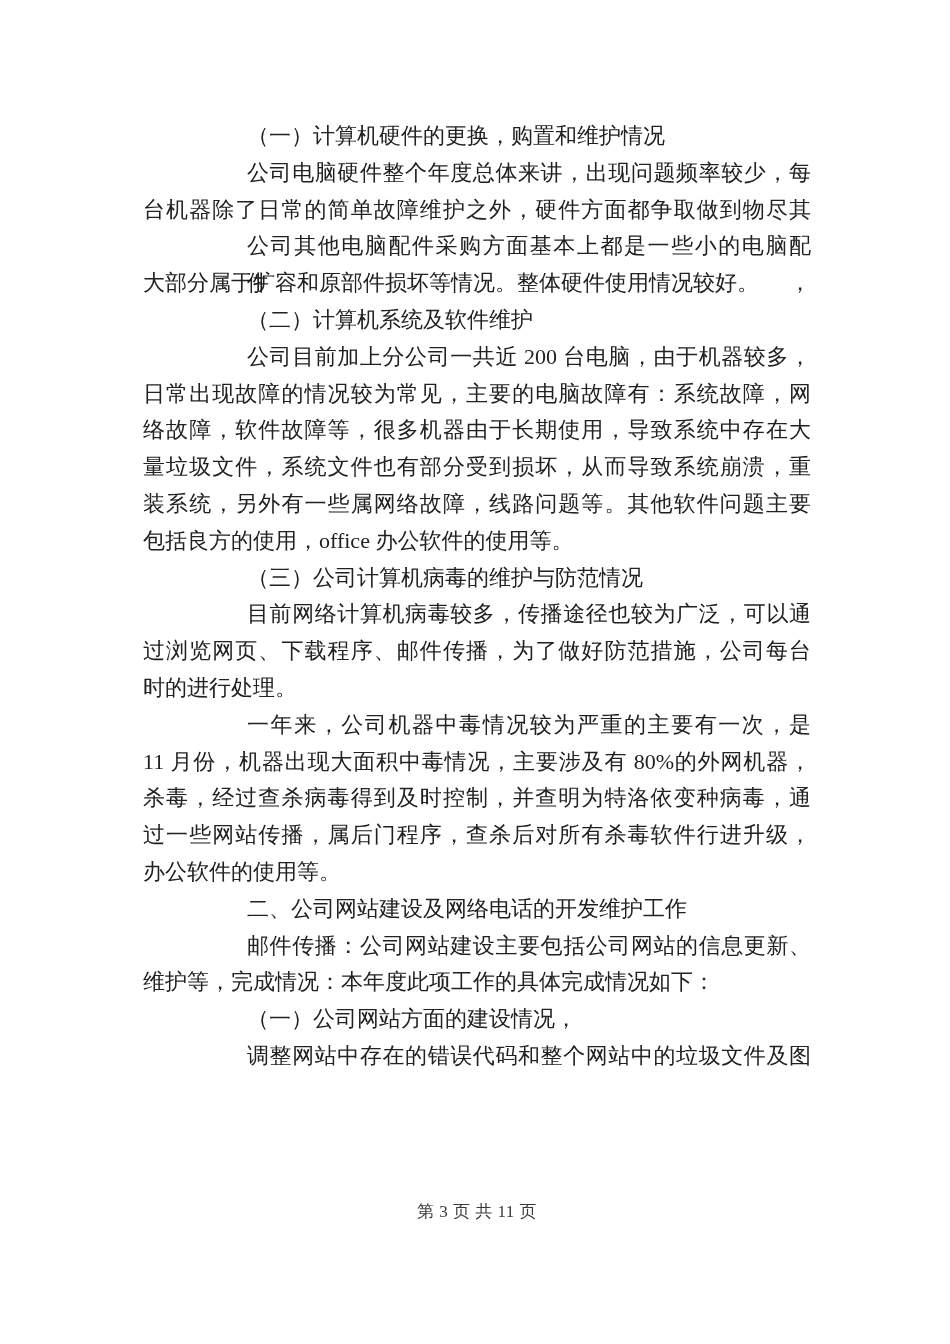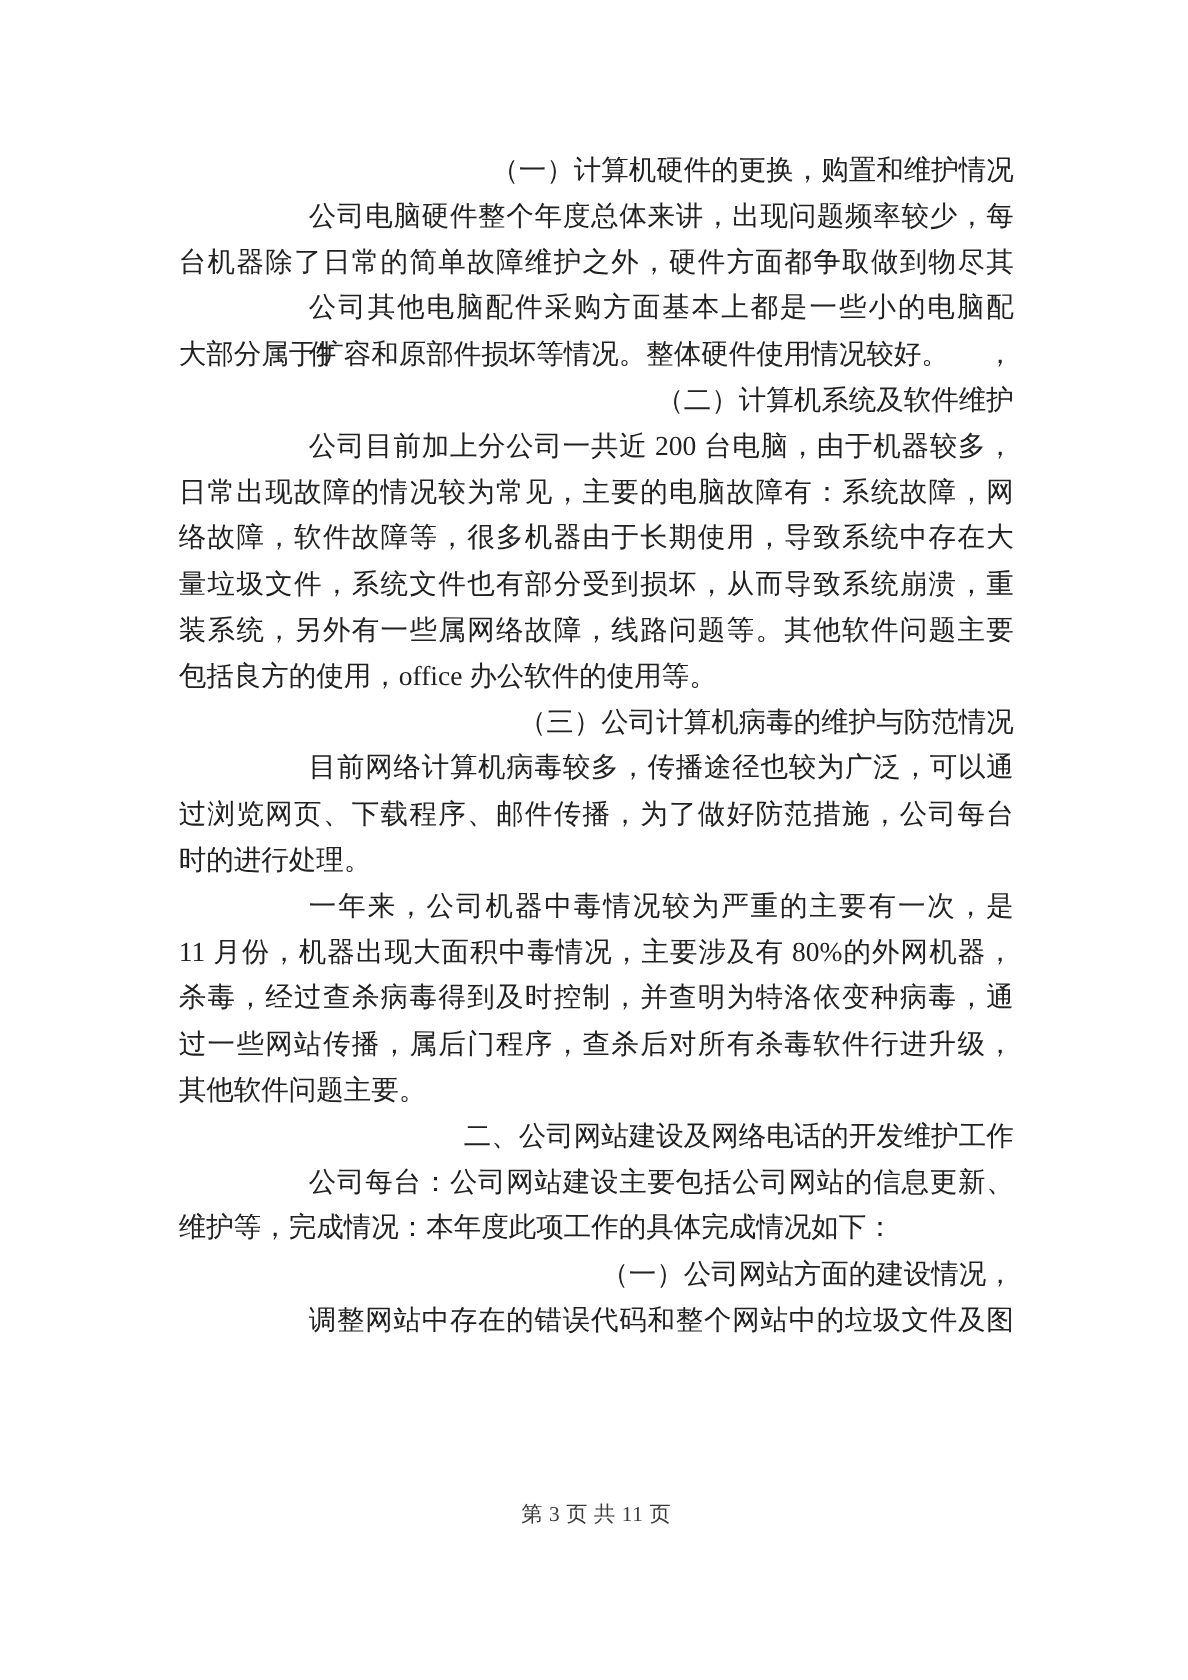--- a/index.html
+++ b/index.html
@@ -15,21 +15,21 @@
     left:143px;top:118px;width:668px;
     color:#212121;
     font-size:22px;
     line-height:36.8px;
   }
   .line{
     height:36.8px;
     white-space:nowrap;
     text-align:left;
   }
-  .line.ind{padding-left:104px;text-align:right;}
+  .line.ind{padding-left:104px;}
   .line.j{
     white-space:normal;
     text-align:justify;
     text-align-last:justify;
   }
   .footer{
     position:absolute;
     left:143px;top:1201px;width:668px;
     text-align:right;
     font-size:17px;
@@ -55,23 +55,23 @@
     <div class="line j">装系统，另外有一些属网络故障，线路问题等。其他软件问题主要</div>
     <div class="line">包括良方的使用，office 办公软件的使用等。</div>
     <div class="line ind">（三）公司计算机病毒的维护与防范情况</div>
     <div class="line ind j">目前网络计算机病毒较多，传播途径也较为广泛，可以通</div>
     <div class="line j">过浏览网页、下载程序、邮件传播，为了做好防范措施，公司每台</div>
     <div class="line">时的进行处理。</div>
     <div class="line ind j">一年来，公司机器中毒情况较为严重的主要有一次，是</div>
     <div class="line j">11 月份，机器出现大面积中毒情况，主要涉及有 80%的外网机器，</div>
     <div class="line j">杀毒，经过查杀病毒得到及时控制，并查明为特洛依变种病毒，通</div>
     <div class="line j">过一些网站传播，属后门程序，查杀后对所有杀毒软件行进升级，</div>
-    <div class="line">其他软件问题主要。</div>
+    <div class="line">办公软件的使用等。</div>
     <div class="line ind">二、公司网站建设及网络电话的开发维护工作</div>
-    <div class="line ind j">公司每台：公司网站建设主要包括公司网站的信息更新、</div>
+    <div class="line ind j">邮件传播：公司网站建设主要包括公司网站的信息更新、</div>
     <div class="line">维护等，完成情况：本年度此项工作的具体完成情况如下：</div>
     <div class="line ind">（一）公司网站方面的建设情况，</div>
     <div class="line ind j">调整网站中存在的错误代码和整个网站中的垃圾文件及图</div>
   </div>
 
 <div class="footer" style="color: rgb(58, 58, 58); text-align: center;">
   <span>第 3 页 共 11 页</span>
 </div>
 
 </body></html>

